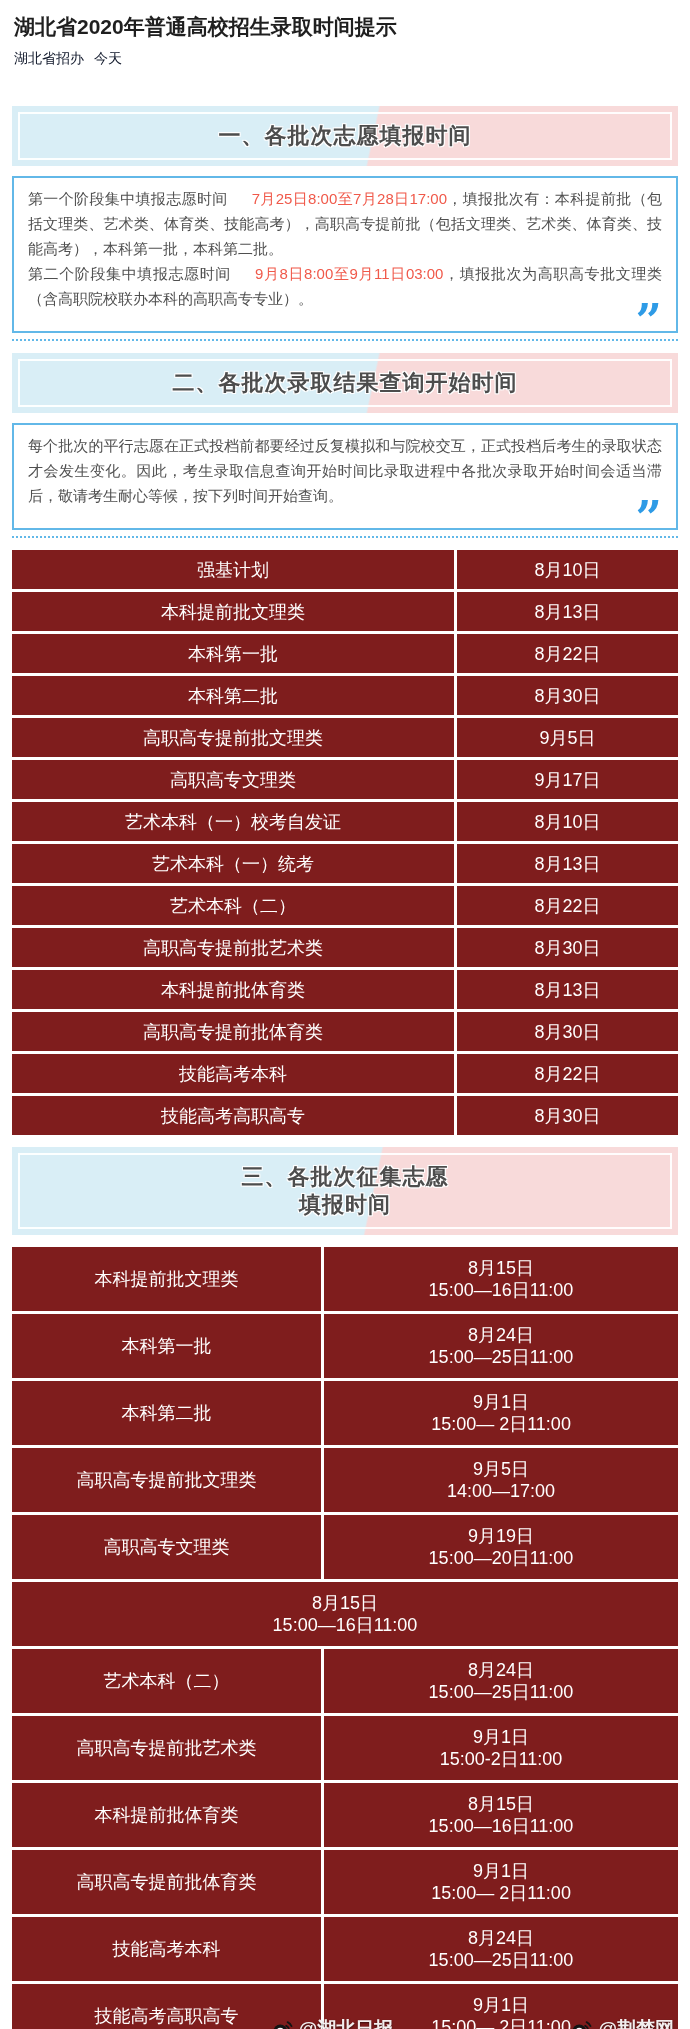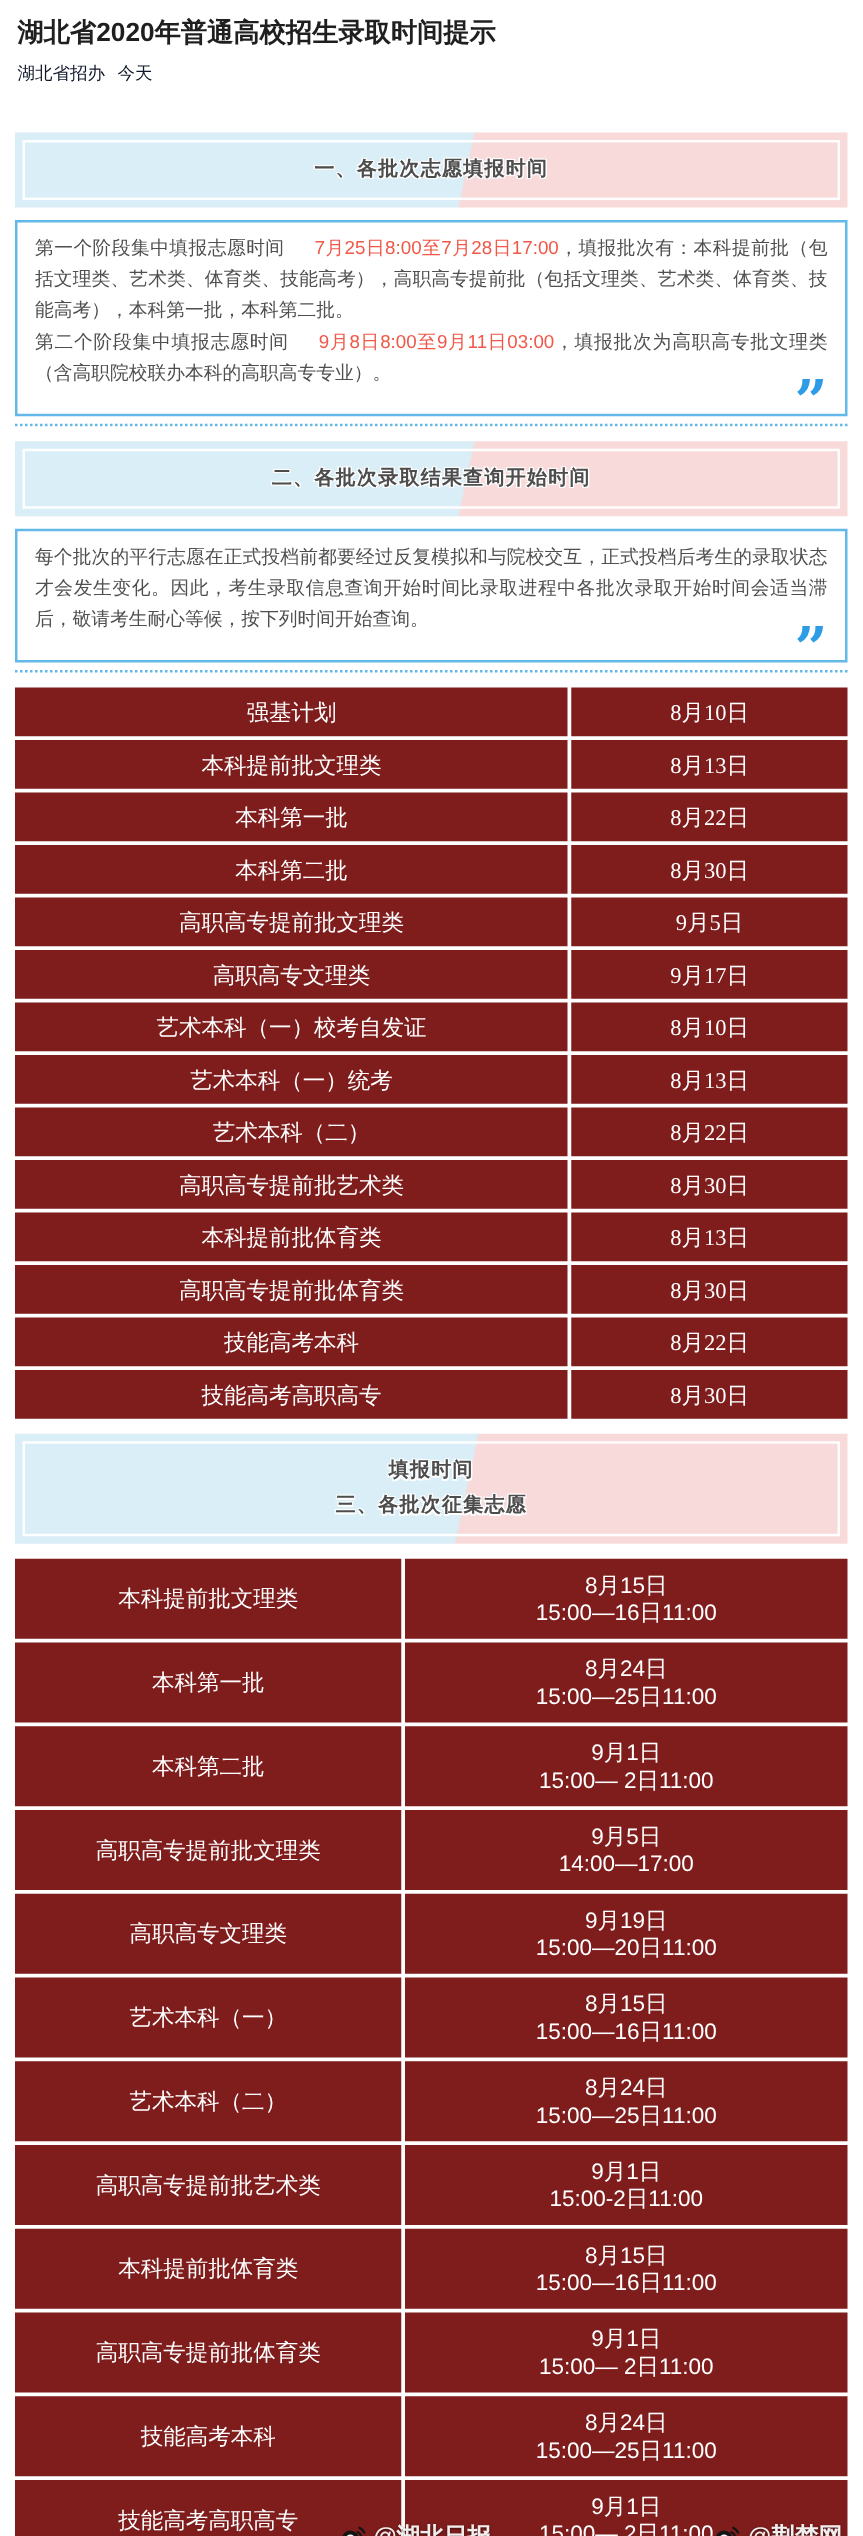--- a/index.html
+++ b/index.html
@@ -28,21 +28,21 @@
     padding:6px;
   }
   .banner.first{margin-top:38px;}
   .banner-inner{
     border:2px solid rgba(255,255,255,.95);
     text-align:center;
     padding:8px 4px;
   }
   .banner-text{
     display:block;
-    font-size:16px;
+    font-size:22px;
     line-height:28px;
     font-weight:700;
     color:#4d4d4d;
     letter-spacing:1px;
     text-shadow:-1px -1px 0 #fff,1px -1px 0 #fff,-1px 1px 0 #fff,1px 1px 0 #fff,0 0 2px #fff;
   }
 
   
   .quote-box{
     margin:10px 12px 0 12px;
@@ -84,21 +84,21 @@
     display:flex;
     flex-direction:column;
     align-items:center;
     justify-content:center;
     text-align:center;
     font-size:18px;
     line-height:22px;
     font-weight:500;
   }
   .tbl1 .c1{width:66.4%;height:39px;}
-  .tbl1 .c2{flex:1;height:39px;font-family:Liberation Serif, serif;}
+  .tbl1 .c2{flex:1;height:39px;}
 
   
   .tbl2{position:relative;}
   .tbl2 .c1{width:46.4%;min-height:64px;}
   .tbl2 .c2{flex:1;min-height:64px;}
   .t2-date,.t2-time{display:block;}
 
   
   .wm{
     position:absolute;
@@ -206,22 +206,22 @@
     <div class="cell c2">8月22日</div>
   </div>
   <div class="t-row">
     <div class="cell c1">技能高考高职高专</div>
     <div class="cell c2">8月30日</div>
   </div>
 </div>
 
 <div class="banner">
   <div class="banner-inner">
+    <span class="banner-text">三、各批次征集志愿</span>
     <span class="banner-text">填报时间</span>
-    <span class="banner-text">三、各批次征集志愿</span>
   </div>
 </div>
 
 <div class="tbl tbl2">
   <div class="t-row">
     <div class="cell c1">本科提前批文理类</div>
     <div class="cell c2">
       <span class="t2-date">8月15日</span>
       <span class="t2-time">15:00—16日11:00</span>
     </div>
@@ -248,21 +248,20 @@
     </div>
   </div>
   <div class="t-row">
     <div class="cell c1">高职高专文理类</div>
     <div class="cell c2">
       <span class="t2-date">9月19日</span>
       <span class="t2-time">15:00—20日11:00</span>
     </div>
   </div>
   <div class="t-row">
-    <div class="cell c1">艺术本科（一）</div>
     <div class="cell c2">
       <span class="t2-date">8月15日</span>
       <span class="t2-time">15:00—16日11:00</span>
     </div>
   </div>
   <div class="t-row">
     <div class="cell c1">艺术本科（二）</div>
     <div class="cell c2">
       <span class="t2-date">8月24日</span>
       <span class="t2-time">15:00—25日11:00</span>

